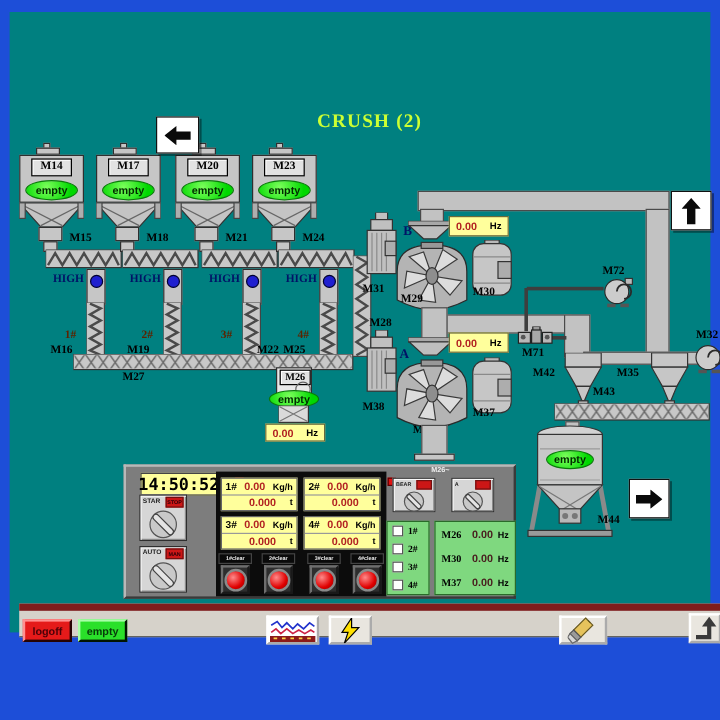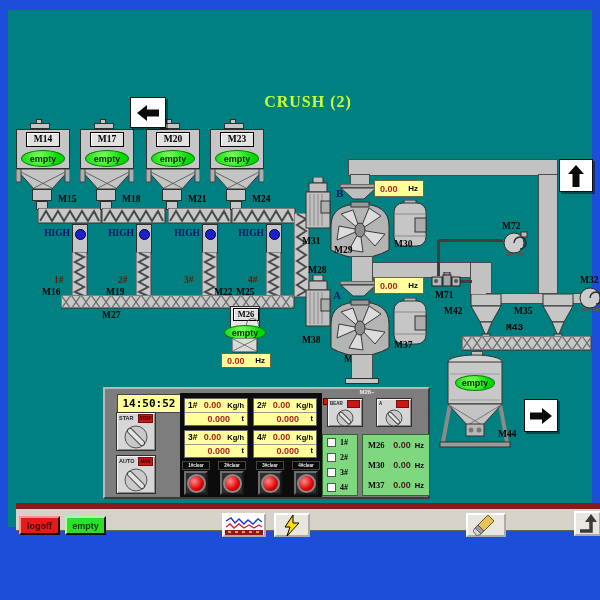--- a/index.html
+++ b/index.html
@@ -21,21 +21,21 @@
   .pill{position:absolute;border-radius:50%;background:radial-gradient(circle at 40% 35%,#7CFF5C,#00D800 75%);border:1px solid #0A7A0A;color:#002A00;font-weight:bold;font-size:9px;display:flex;align-items:center;justify-content:center;}
   
   .ybox{position:absolute;background:#FFFF9C;border:1px solid #6A6A3A;display:flex;align-items:center;padding:0 5px;box-sizing:border-box;gap:4px;}
   .ybox .v{color:#B22222;font-weight:bold;font-size:9px;flex:1;text-align:left;}
   .ybox .u{color:#000;font-weight:bold;font-size:8px;}
   .dot{position:absolute;width:9px;height:9px;border-radius:50%;background:#1F1FD0;border:1px solid #000030;}
   
   .navbtn{position:absolute;background:#FFF;border:1px solid #111;box-shadow:2px 2px 0 rgba(0,0,0,.4);display:flex;align-items:center;justify-content:center;cursor:pointer;}
   
   #panel{position:absolute;left:95px;top:377px;width:327px;height:112px;background:#7D7D7D;border:2px solid;border-color:#B8B8B8 #3A3A3A #3A3A3A #B8B8B8;box-sizing:border-box;}
-  .clock{position:absolute;left:12px;top:5px;width:62px;height:17px;background:#FFFF9C;border:1px solid #444;font-family:"DejaVu Sans Mono",monospace;font-weight:bold;font-size:11px;display:flex;align-items:center;justify-content:center;}
+  .clock{position:absolute;left:12px;top:5px;width:62px;height:17px;background:#FFFF9C;border:1px solid #444;font-family:"DejaVu Sans Mono",monospace;font-weight:bold;font-size:14px;display:flex;align-items:center;justify-content:center;}
   .kplate{position:absolute;background:#D6D6D6;border:1px solid #2E2E2E;box-shadow:inset 1px 1px 0 #F8F8F8,inset -1px -1px 0 #8A8A8A;display:flex;flex-direction:column;align-items:center;box-sizing:border-box;}
   .phead{width:100%;display:flex;justify-content:space-between;align-items:center;padding:1px 2px;box-sizing:border-box;}
   .plbl{font-weight:bold;font-size:5.5px;color:#222;line-height:1;}
   .pchip{background:#CC1616;border:1px solid #701010;min-width:13px;height:7px;color:#2A0008;font-weight:bold;font-size:4.5px;text-align:center;line-height:7px;}
   .blackpad{position:absolute;left:75px;top:4px;width:142px;height:104px;background:#0C0C0C;}
   .quad{position:absolute;width:64px;height:28px;background:#FFFF9C;border:1px solid #666;display:flex;flex-direction:column;box-sizing:border-box;}
   .qrow{flex:1;display:flex;align-items:center;padding:0 3px;gap:2px;}
   .qrow.top{border-bottom:1px solid #999;}
   .qid{font-weight:bold;font-size:8.5px;}
   .qval{color:#B22222;font-weight:bold;font-size:9px;flex:1;text-align:center;}
@@ -352,21 +352,21 @@
     <rect x="14" y="40" width="8" height="4" fill="#B0B0B0" stroke="#333"></rect>
   </svg>
   <div class="slab" style="left:572px;top:266px;">M32</div>
   <svg class="abs" style="left:570px;top:276px;" width="26" height="26">
     <rect x="4" y="22" width="7" height="3" fill="#555"></rect>
         <rect x="15" y="22" width="7" height="3" fill="#555"></rect>
     <circle cx="12" cy="12" r="10" fill="#CCC" stroke="#2A2A2A"></circle>
     <path d="M12,12 a6,6 0 1 1 6,6" fill="none" stroke="#2A2A2A" stroke-width="1.5"></path>
   </svg>
 
-  <div class="slab" style="left:498px;top:313px;font-family:Liberation Mono, monospace;">M43</div>
+  <div class="slab" style="left:486px;top:313px;">M43</div>
   <svg class="abs" style="left:454px;top:326px;" width="130" height="15">
     <defs>
           <pattern id="hx2" width="10" height="14" patternUnits="userSpaceOnUse">
       <path d="M0,0 L10,14 M10,0 L0,14" stroke="#6A6A6A" stroke-width="1.3"></path>
           </pattern>
         </defs>
     <rect x="0" y="0" width="129" height="14" fill="#C8C8C8" stroke="#333"></rect>
     <rect x="1" y="1" width="127" height="12" fill="url(#hx2)"></rect>
   </svg>
   <div class="pipe" style="left:463px;top:341px;width:12px;height:6px;"></div>

